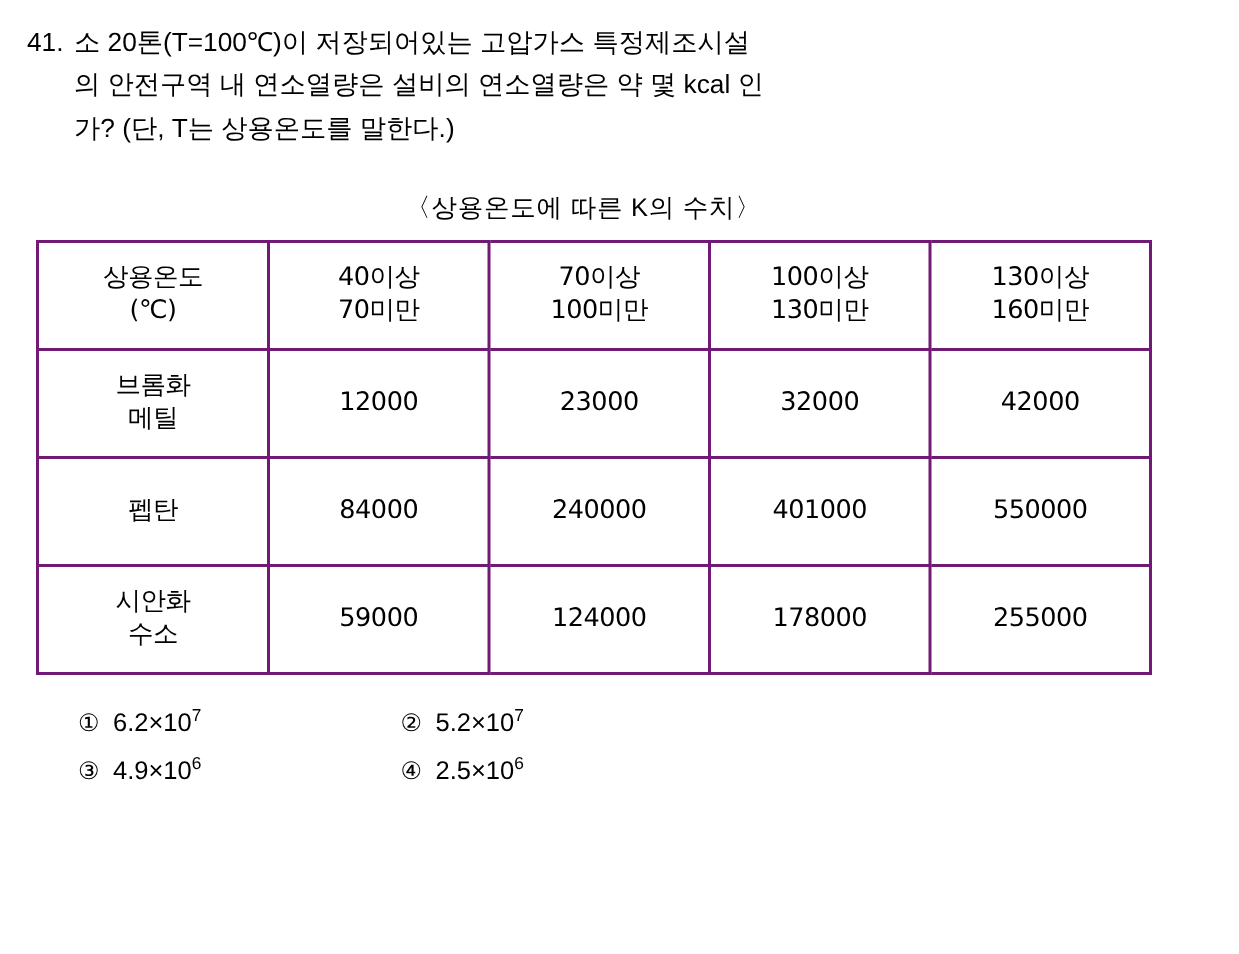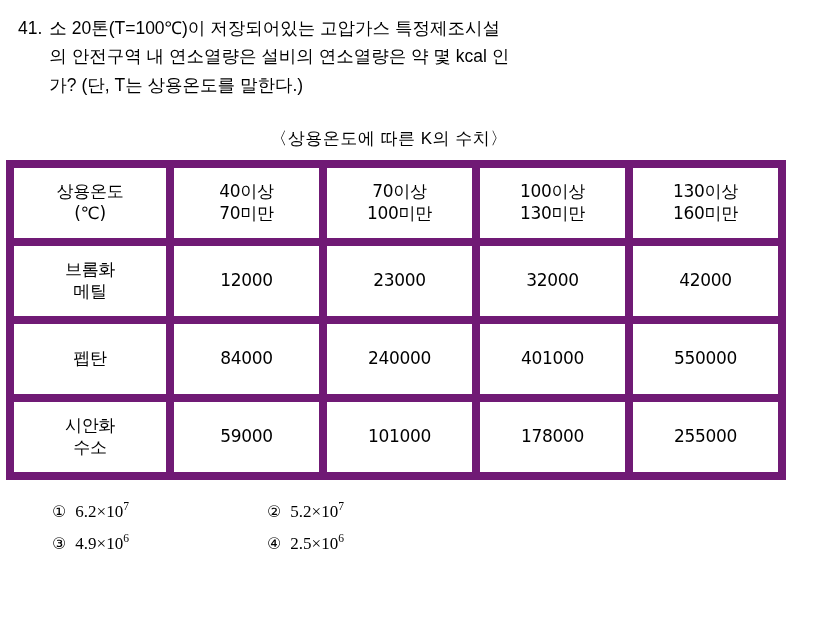--- a/index.html
+++ b/index.html
@@ -61,21 +61,21 @@
     justify-content: center;
     padding-right: 26px;
   }
   table.k-table {
     border-collapse: collapse;
     table-layout: fixed;
     width: 714px;
     font-size: 17px;
   }
   table.k-table td {
-    border: 8px solid #701a75;
+    border: 2px solid #701a75;
     text-align: center;
     vertical-align: middle;
     padding: 4px 2px;
     line-height: 1.28;
     font-family: "DejaVu Sans", sans-serif;
     letter-spacing: -0.3px;
   }
   table.k-table td.head {
     font-weight: normal;
   }
@@ -110,21 +110,21 @@
     white-space: nowrap;
   }
   .choice-1, .choice-3 { width: 215px; }
   .circ {
     display: inline-block;
     margin-right: 9px;
     font-size: 16px;
     font-family: "DejaVu Sans", sans-serif;
   }
   .choice-text {
-    font-family: Liberation Serif, serif;
+    font-family: Liberation Sans, sans-serif;
   }
   sup {
     font-size: 0.68em;
     vertical-align: super;
     line-height: 0;
   }
 </style>
 </head>
 <body>
 
@@ -185,21 +185,21 @@
           <td class="col-val num">401000</td>
           <td class="col-val num">550000</td>
         </tr>
 
         <tr class="data-row">
           <td class="col-label two-line">
             <span>시안화</span>
             <span>수소</span>
           </td>
           <td class="col-val num">59000</td>
-          <td class="col-val num">101000</td>
+          <td class="col-val num">124000</td>
           <td class="col-val num">178000</td>
           <td class="col-val num">255000</td>
         </tr>
       </tbody>
     </table>
   </div>
 
   <div class="choices">
     <div class="choice-row">
       <div class="choice choice-1">

